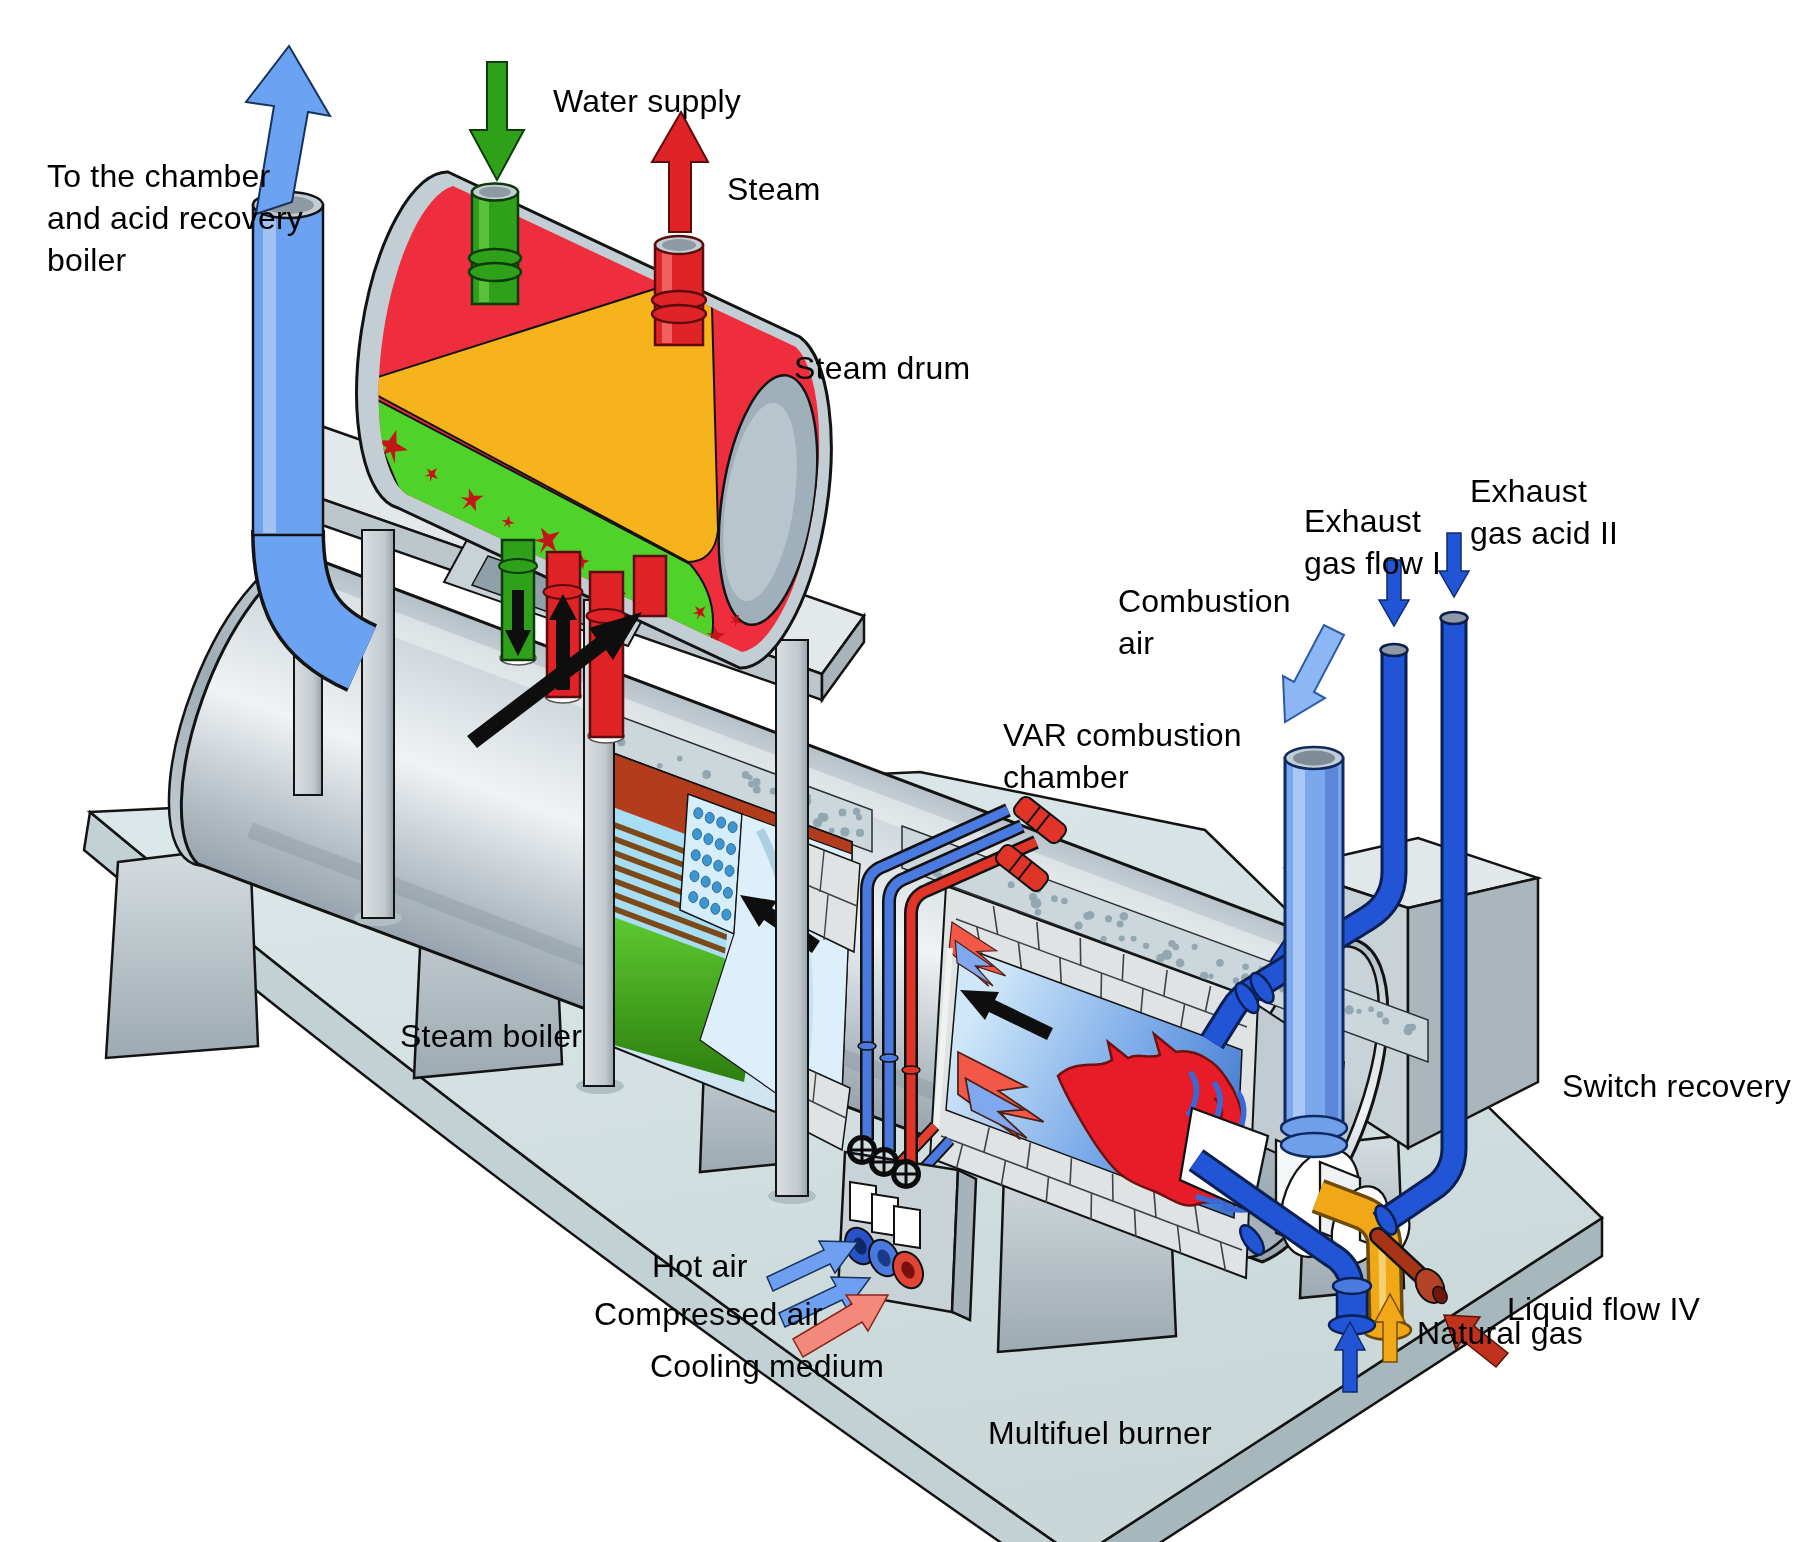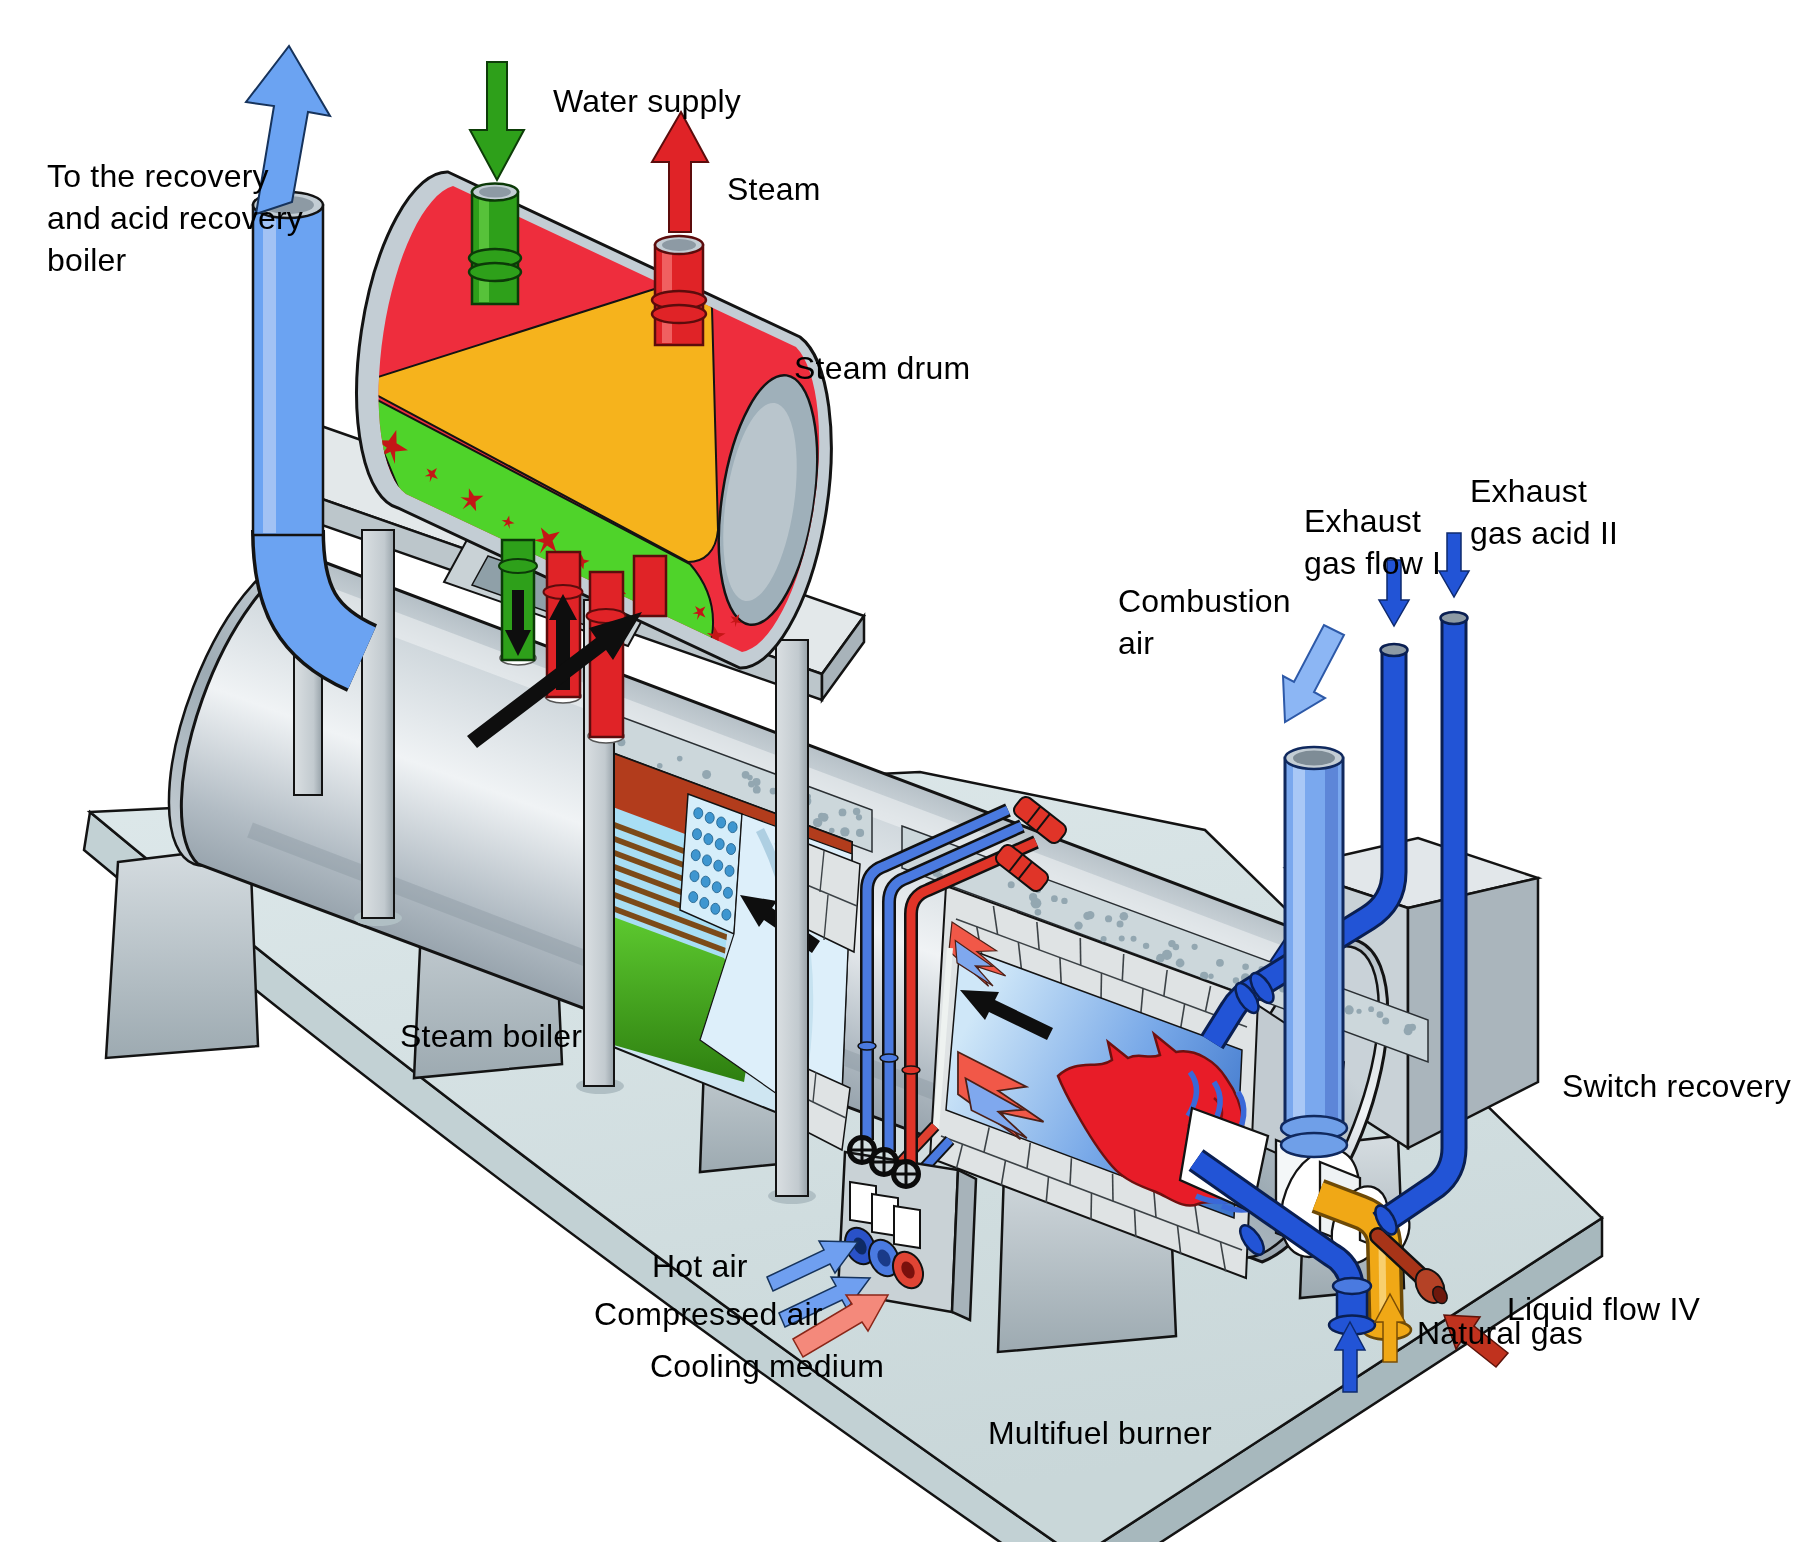--- a/index.html
+++ b/index.html
@@ -523,39 +523,43 @@
   <polygon points="1447,533 1447,571 1439,571 1454,597 1469,571 1461,571 1461,533" fill="var(--c-exhaust-gas,#2254d6)" stroke="#0e2a6e" stroke-width="1.5"></polygon>
   <polygon points="767,1277 824,1250 819,1241 858,1242 835,1273 830,1264 773,1291" fill="var(--c-hot-air,#6f9ff0)" stroke="#16335c" stroke-width="1.5"></polygon>
   <polygon points="779,1313 836,1286 831,1277 870,1278 847,1309 842,1300 785,1327" fill="var(--c-hot-air,#6f9ff0)" stroke="#16335c" stroke-width="1.5"></polygon>
   <polygon points="793,1339 852,1304 846,1295 888,1295 868,1331 862,1322 803,1357" fill="var(--c-compressed-air,#f4897b)" stroke="#8a2618" stroke-width="1.5"></polygon>
   <polygon points="1343,1392 1343,1350 1335,1350 1350,1322 1365,1350 1357,1350 1357,1392" fill="var(--c-exhaust-gas,#2254d6)" stroke="#0e2a6e" stroke-width="1.5"></polygon>
   <polygon points="1383,1362 1383,1322 1375,1322 1390,1294 1405,1322 1397,1322 1397,1362" fill="var(--c-natural-gas,#f0a816)" stroke="#7a4e06" stroke-width="1.5"></polygon>
   <polygon points="1508,1353 1474,1326 1480,1317 1444,1315 1456,1349 1462,1340 1496,1367" fill="var(--c-liquid-fuel,#c0321e)" stroke="#5e130a" stroke-width="1.5"></polygon>
 </svg>
 
 <div class="lbl" style="left:47px;top:155px">
-  <div>To the recovery</div>
+  <div>To the chamber</div>
   <div>and acid recovery</div>
   <div>boiler</div>
 </div>
 <div class="lbl" style="left:553px;top:80px">Water supply</div>
 <div class="lbl" style="left:727px;top:168px">Steam</div>
 <div class="lbl" style="left:794px;top:347px">Steam drum</div>
 <div class="lbl" style="left:1118px;top:580px">
   <div>Combustion</div>
   <div>air</div>
 </div>
 <div class="lbl" style="left:1304px;top:500px">
   <div>Exhaust</div>
   <div>gas flow I</div>
 </div>
 <div class="lbl" style="left:1470px;top:470px">
   <div>Exhaust</div>
   <div>gas acid II</div>
 </div>
+<div class="lbl" style="left:1003px;top:714px">
+  <div>VAR combustion</div>
+  <div>chamber</div>
+</div>
 <div class="lbl" style="left:400px;top:1015px">Steam boiler</div>
 <div class="lbl" style="left:1562px;top:1065px">Switch recovery</div>
 <div class="lbl" style="left:652px;top:1245px">Hot air</div>
 <div class="lbl" style="left:594px;top:1293px">Compressed air</div>
 <div class="lbl" style="left:650px;top:1345px">Cooling medium</div>
 <div class="lbl" style="left:988px;top:1412px">Multifuel burner</div>
 <div class="lbl" style="left:1417px;top:1312px">Natural gas</div>
 <div class="lbl" style="left:1507px;top:1288px">Liquid flow IV</div>
 </div>
 

